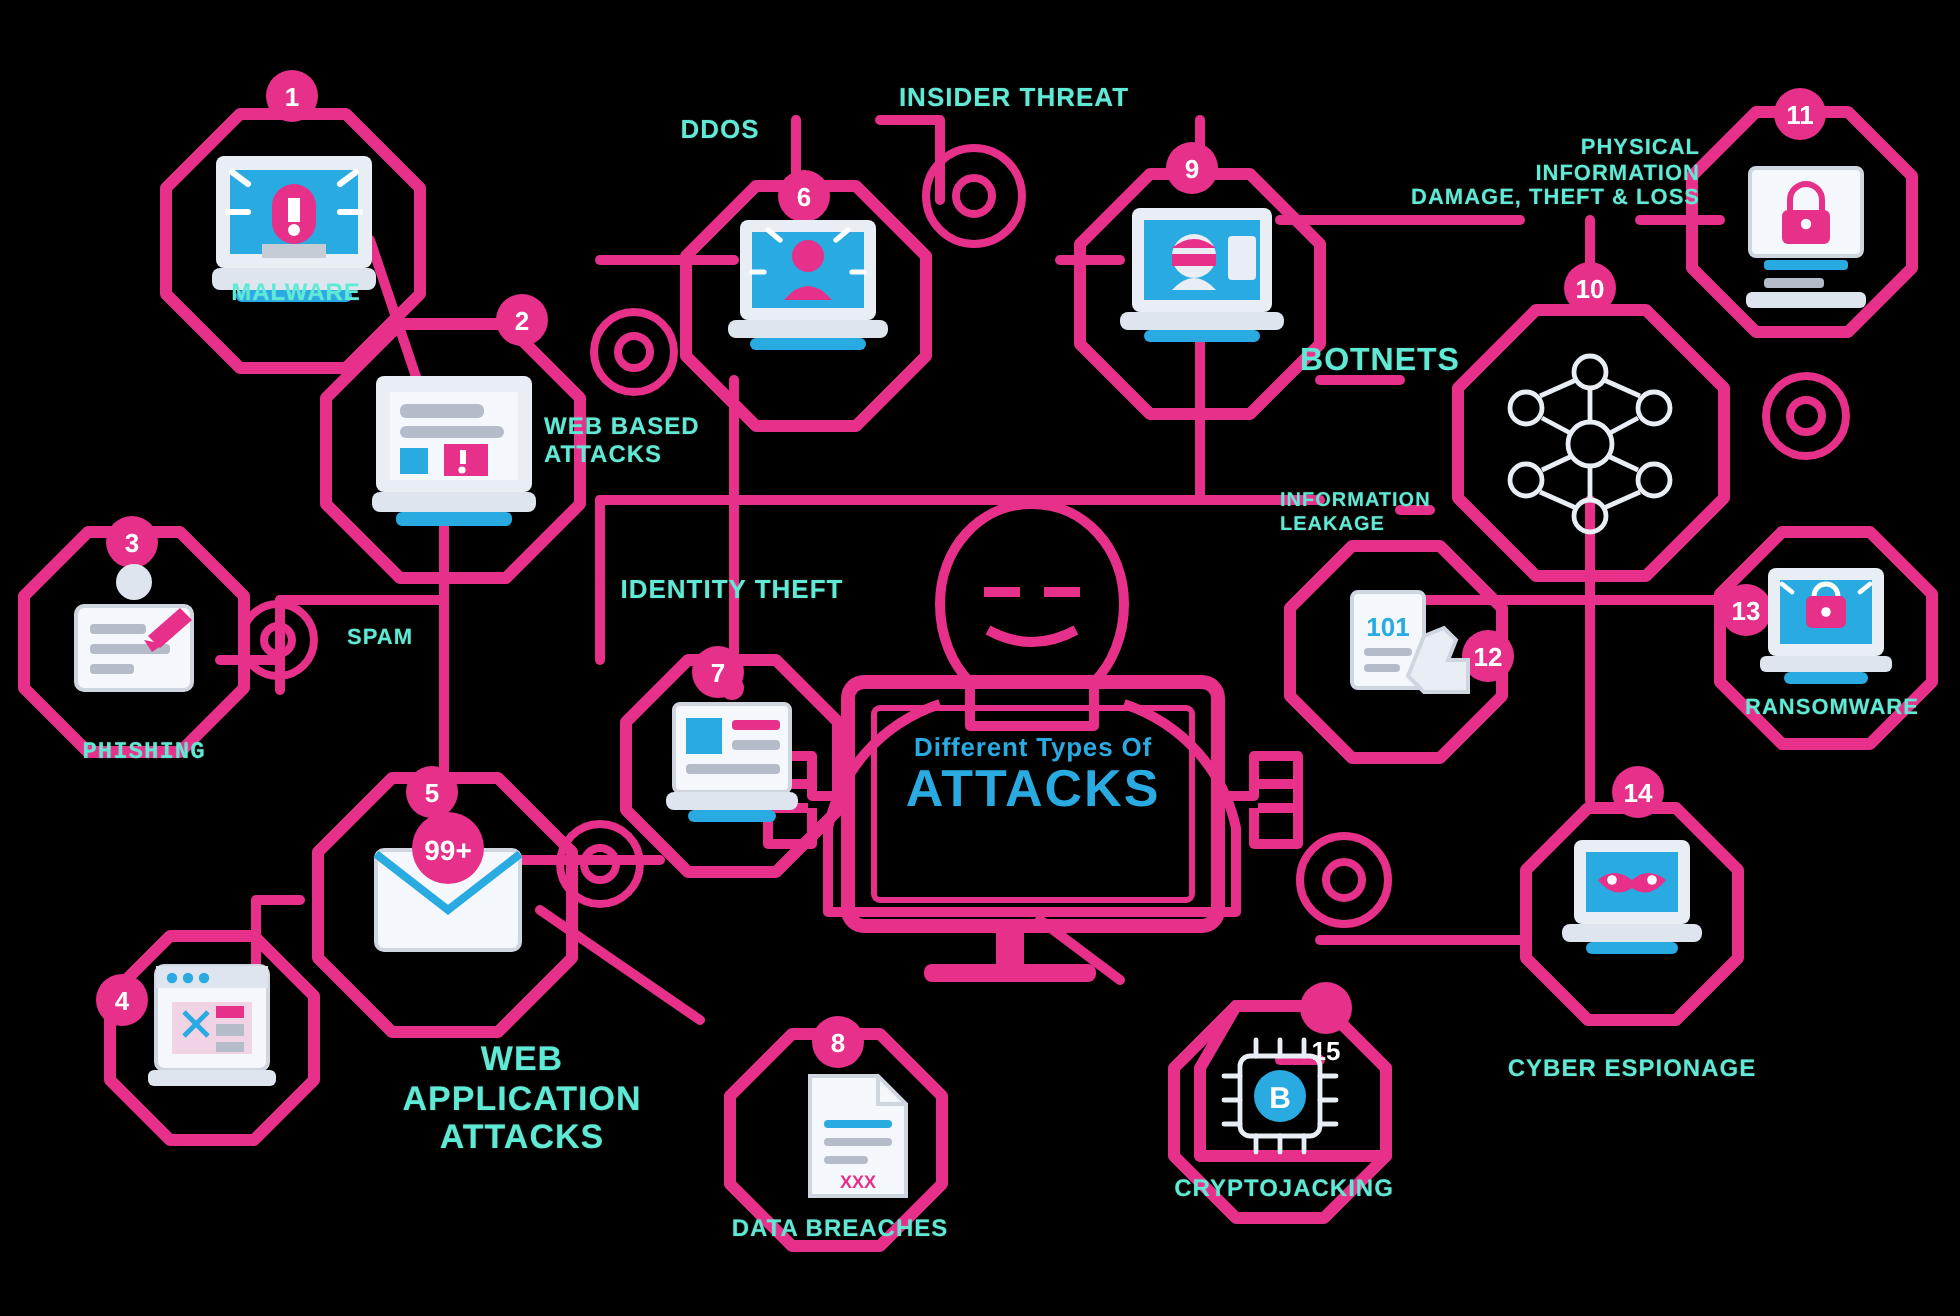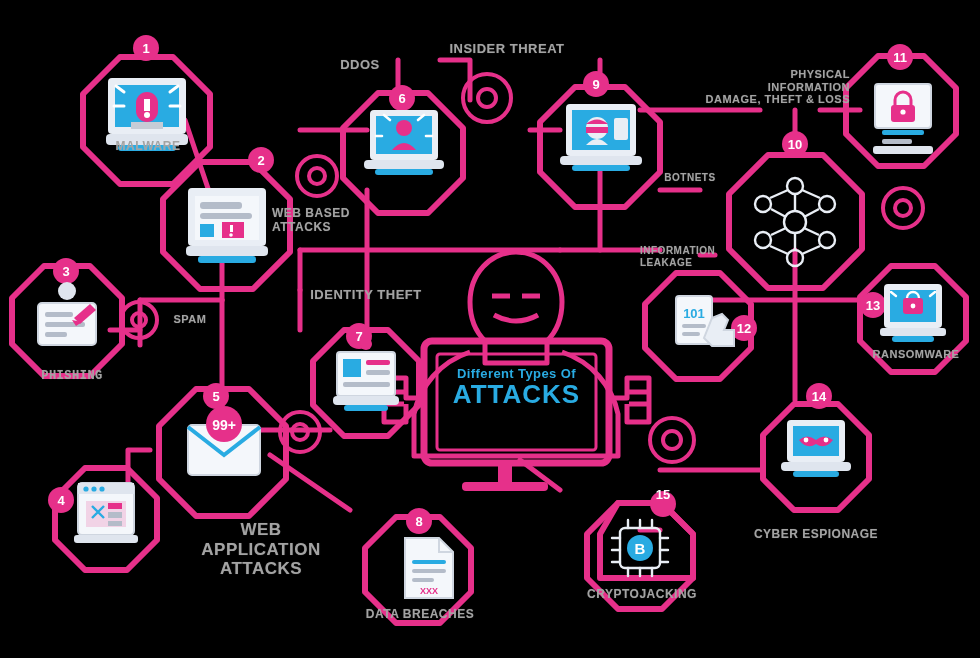--- a/index.html
+++ b/index.html
@@ -1,20 +1,20 @@
 <!DOCTYPE html>
 <html><head>
 <meta charset="utf-8">
 <style>
   html,body{margin:0;padding:0;background:#000;}
   body{width:980px;height:658px;position:relative;overflow:hidden;
        font-family:"Liberation Sans",sans-serif;}
   #stage{position:absolute;inset:0;width:980px;height:658px;}
   svg.layer{position:absolute;left:0;top:0;width:980px;height:658px;}
-  .lbl{position:absolute;color:#a3a3a3;font-weight:700;letter-spacing:.5px;
+  .lbl{position:absolute;color:#5eead4;font-weight:700;letter-spacing:.5px;
        text-transform:uppercase;line-height:1.15;text-align:center;
        white-space:pre-line;text-shadow:0 0 1px rgba(255,255,255,.25);}
   .num{position:absolute;color:#ffffff;font-weight:700;text-align:center;
        font-size:13px;line-height:1;}
   .ctr-title{position:absolute;text-align:center;color:#29abe2;font-weight:800;}
   .ctr-sub{font-size:13px;letter-spacing:.4px;}
   .ctr-big{font-size:26px;letter-spacing:1px;line-height:1.05;}
 </style>
 </head>
 <body>
@@ -156,21 +156,21 @@
   <div class="num" style="left:209px;top:390px;width:14px;">5</div>
   <div class="num" style="left:395px;top:92px;width:14px;">6</div>
   <div class="num" style="left:352px;top:330px;width:14px;">7</div>
   <div class="num" style="left:412px;top:515px;width:14px;">8</div>
   <div class="num" style="left:589px;top:78px;width:14px;">9</div>
   <div class="num" style="left:786px;top:138px;width:18px;">10</div>
   <div class="num" style="left:891px;top:51px;width:18px;">11</div>
   <div class="num" style="left:735px;top:322px;width:18px;">12</div>
   <div class="num" style="left:864px;top:299px;width:18px;">13</div>
   <div class="num" style="left:810px;top:390px;width:18px;">14</div>
-  <div class="num" style="left:654px;top:488px;width:18px;">15</div>
+  <div class="num" style="left:654px;top:519px;width:18px;">15</div>
 
   <svg class="layer" viewBox="0 0 980 658">
 
     <g>
       <rect x="108" y="78" width="78" height="56" rx="4" fill="#e9eef5"></rect>
       <rect x="115" y="85" width="64" height="42" fill="#29abe2"></rect>
       <rect x="136" y="92" width="22" height="30" rx="11" fill="#e6308a"></rect>
       <rect x="144" y="99" width="6" height="12" fill="#ffffff"></rect>
       <circle cx="147" cy="115" r="3" fill="#ffffff"></circle>
       <rect x="131" y="122" width="32" height="7" fill="#c6ccd6"></rect>
@@ -344,21 +344,21 @@
   <div class="lbl" style="left:272px;top:207px;width:115px;font-size:12px;text-align:left;">WEB BASED
 ATTACKS</div>
   <div class="lbl" style="left:17px;top:370px;width:110px;font-size:12px;font-family:Liberation Mono, monospace;">PHISHING</div>
   <div class="lbl" style="left:162px;top:520px;width:150px;font-size:17px;text-align:center;margin-left:24px;">WEB APPLICATION
 ATTACKS</div>
   <div class="lbl" style="left:160px;top:313px;width:60px;font-size:11px;text-align:center;">SPAM</div>
   <div class="lbl" style="left:330px;top:58px;width:60px;font-size:13px;">DDOS</div>
   <div class="lbl" style="left:296px;top:288px;width:140px;font-size:13px;">IDENTITY THEFT</div>
   <div class="lbl" style="left:350px;top:608px;width:140px;font-size:12px;">DATA BREACHES</div>
   <div class="lbl" style="left:432px;top:42px;width:150px;font-size:13px;">INSIDER THREAT</div>
-  <div class="lbl" style="left:640px;top:172px;width:100px;font-size:10px;">BOTNETS</div>
+  <div class="lbl" style="left:640px;top:172px;width:100px;font-size:16px;">BOTNETS</div>
   <div class="lbl" style="left:650px;top:68px;width:200px;font-size:11px;text-align:right;">PHYSICAL
 INFORMATION
 DAMAGE, THEFT &amp; LOSS</div>
   <div class="lbl" style="left:640px;top:245px;width:120px;font-size:10px;text-align:left;">INFORMATION
 LEAKAGE</div>
   <div class="lbl" style="left:852px;top:348px;width:128px;font-size:11px;">RANSOMWARE</div>
   <div class="lbl" style="left:742px;top:528px;width:148px;font-size:12px;">CYBER ESPIONAGE</div>
   <div class="lbl" style="left:572px;top:588px;width:140px;font-size:12px;">CRYPTOJACKING</div>
 
 </div>

